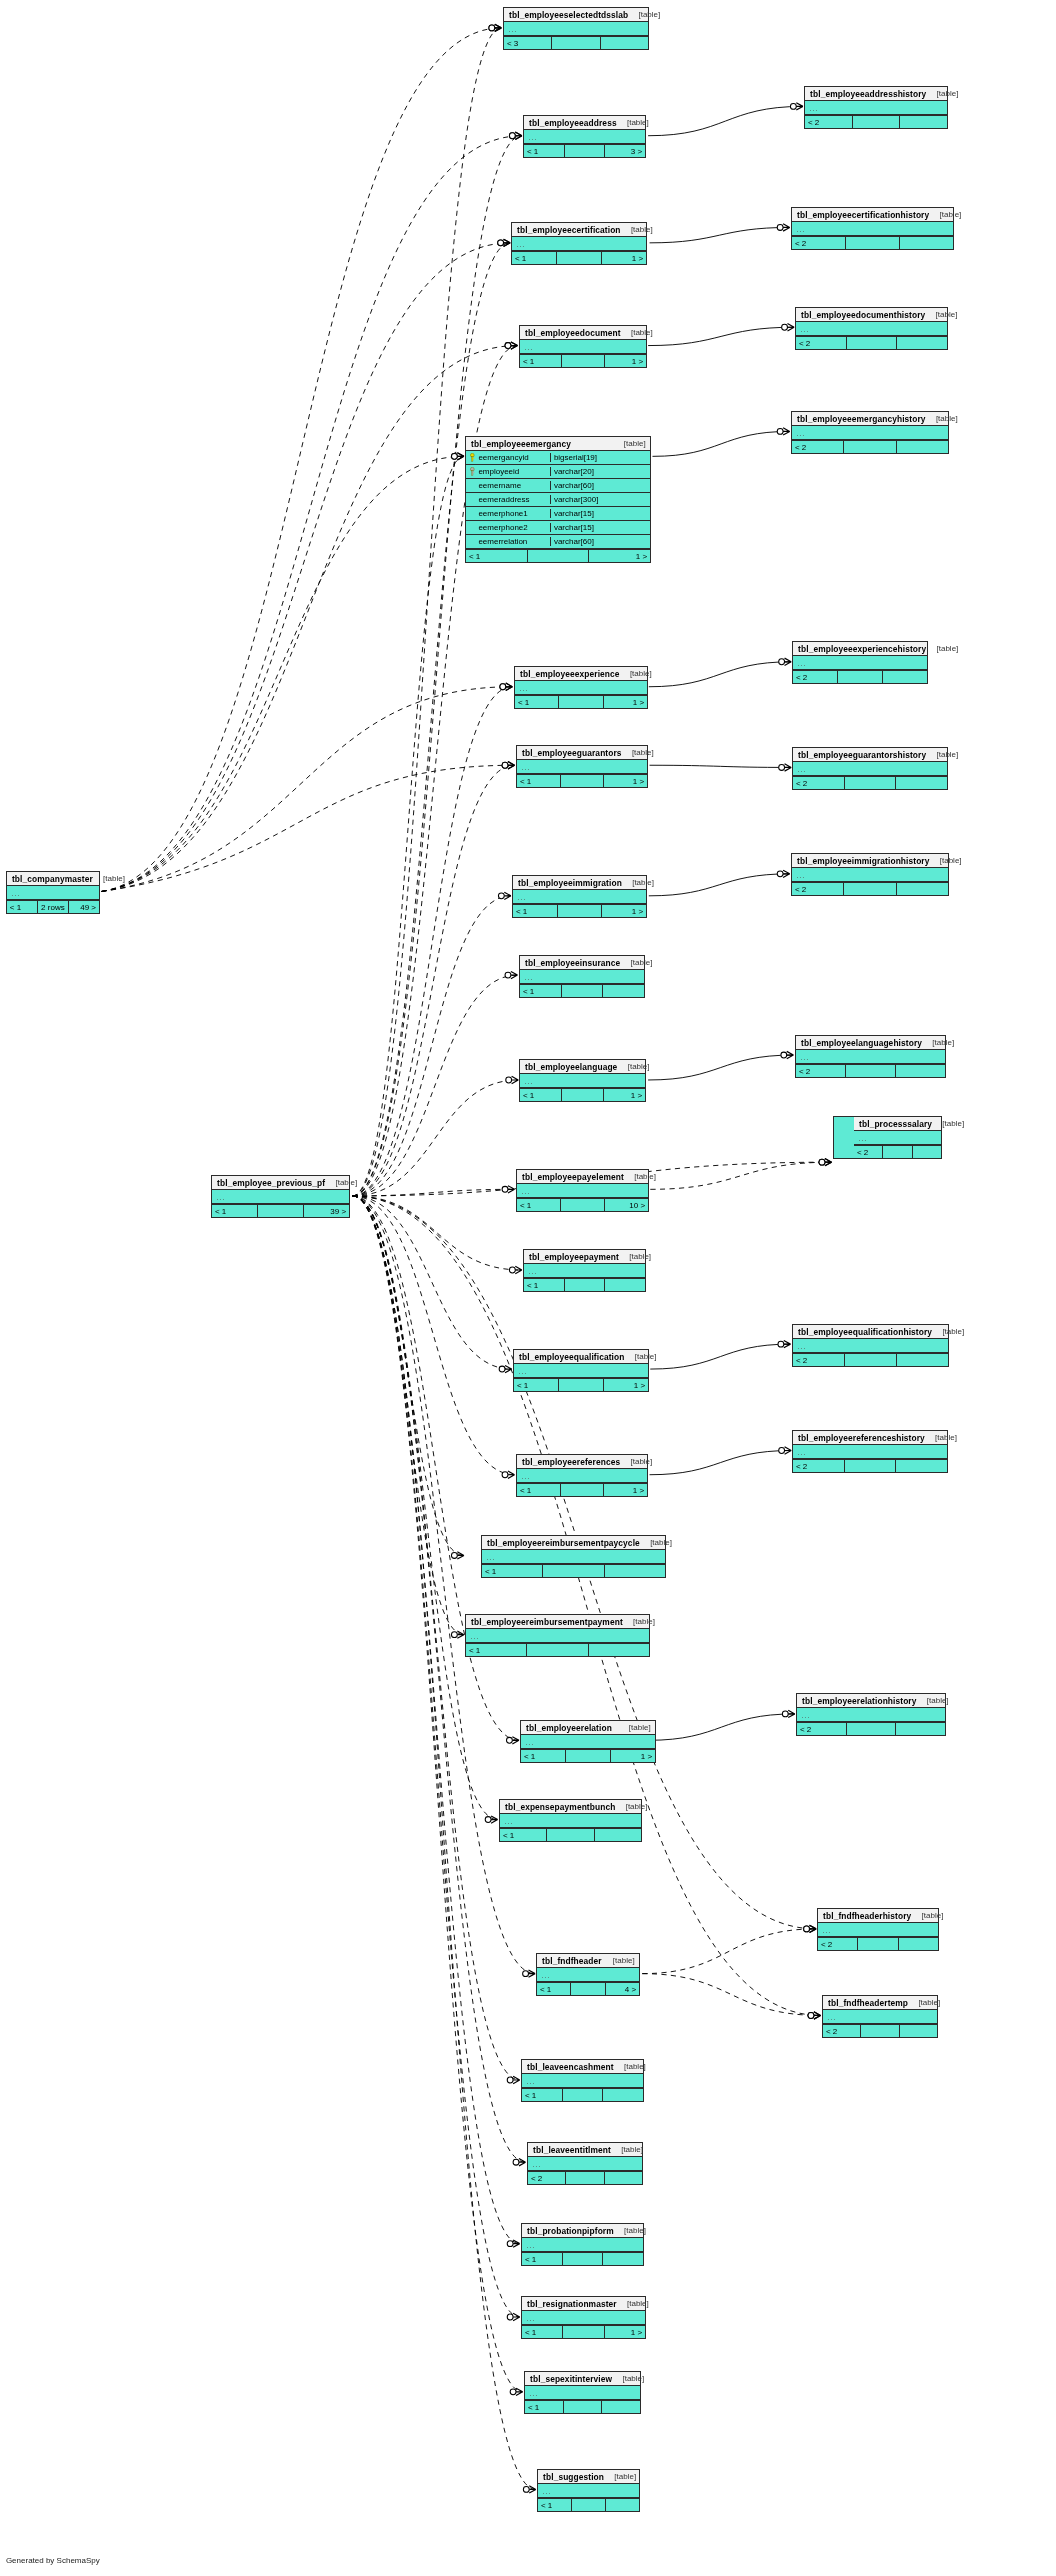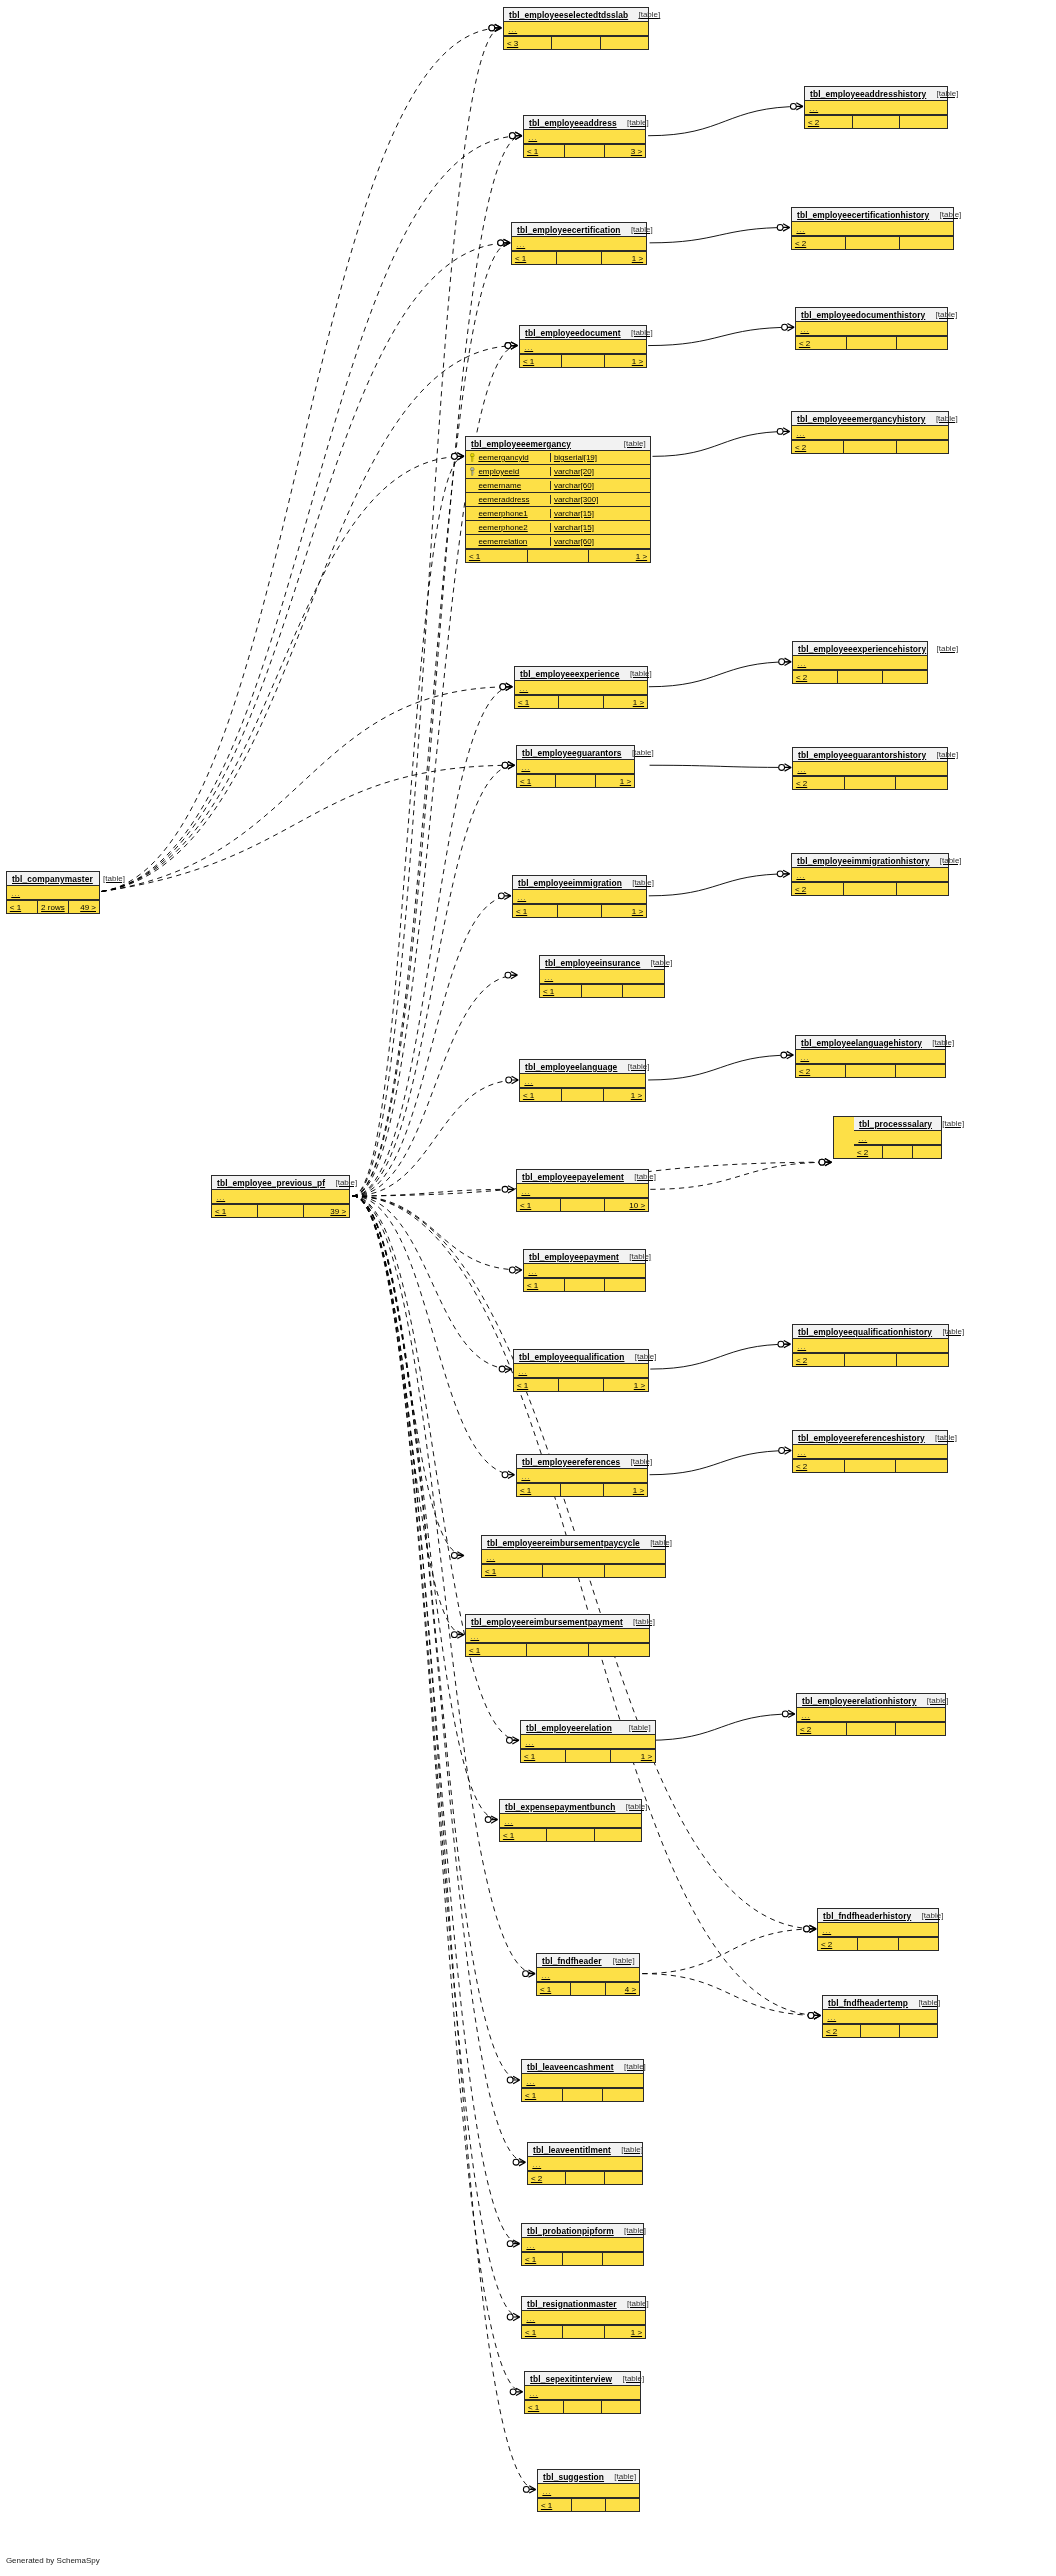--- a/index.html
+++ b/index.html
@@ -23,26 +23,25 @@
     left: 0;
     top: 0;
     width: 1057px;
     height: 2576px;
     pointer-events: none;
   }
   
   .node {
     position: absolute;
     border: 1.5px solid #2b2b2b;
-    background: #fde047;
+    background: #5eead4;
     box-sizing: border-box;
     font-size: 8px;
     color: #000000;
     z-index: 5;
-    text-decoration: underline;
   }
   .node .title-row {
     display: flex;
     align-items: center;
     justify-content: space-between;
     background: #f2f2f2;
     border-bottom: 0.7px solid #2b2b2b;
     padding: 2.2px 4.4px 2.2px 5.1px;
     height: 14px;
     box-sizing: border-box;
@@ -440,21 +439,21 @@
           <span class="tname">tbl_employeeexperiencehistory</span>
           <span class="ttag">[table]</span>
         </div>
         <div class="body-row ellipsis">...</div>
         <div class="foot-row">
           <div class="foot-cell foot-left">&lt; 2</div>
           <div class="foot-cell foot-mid"></div>
           <div class="foot-cell foot-right"></div>
         </div>
       </div>
-      <div class="node" style="left: 516px; top: 745px; width: 119px;">
+      <div class="node" style="left: 516px; top: 745px; width: 132px;">
         <div class="title-row">
           <span class="tname">tbl_employeeguarantors</span>
           <span class="ttag">[table]</span>
         </div>
         <div class="body-row ellipsis">...</div>
         <div class="foot-row">
           <div class="foot-cell foot-left">&lt; 1</div>
           <div class="foot-cell foot-mid"></div>
           <div class="foot-cell foot-right">1 &gt;</div>
         </div>
@@ -488,21 +487,21 @@
           <span class="tname">tbl_employeeimmigrationhistory</span>
           <span class="ttag">[table]</span>
         </div>
         <div class="body-row ellipsis">...</div>
         <div class="foot-row">
           <div class="foot-cell foot-left">&lt; 2</div>
           <div class="foot-cell foot-mid"></div>
           <div class="foot-cell foot-right"></div>
         </div>
       </div>
-      <div class="node" style="left: 519px; top: 955px; width: 126px; margin-left: 20px;">
+      <div class="node" style="left: 519px; top: 955px; width: 126px;">
         <div class="title-row">
           <span class="tname">tbl_employeeinsurance</span>
           <span class="ttag">[table]</span>
         </div>
         <div class="body-row ellipsis">...</div>
         <div class="foot-row">
           <div class="foot-cell foot-left">&lt; 1</div>
           <div class="foot-cell foot-mid"></div>
           <div class="foot-cell foot-right"></div>
         </div>

